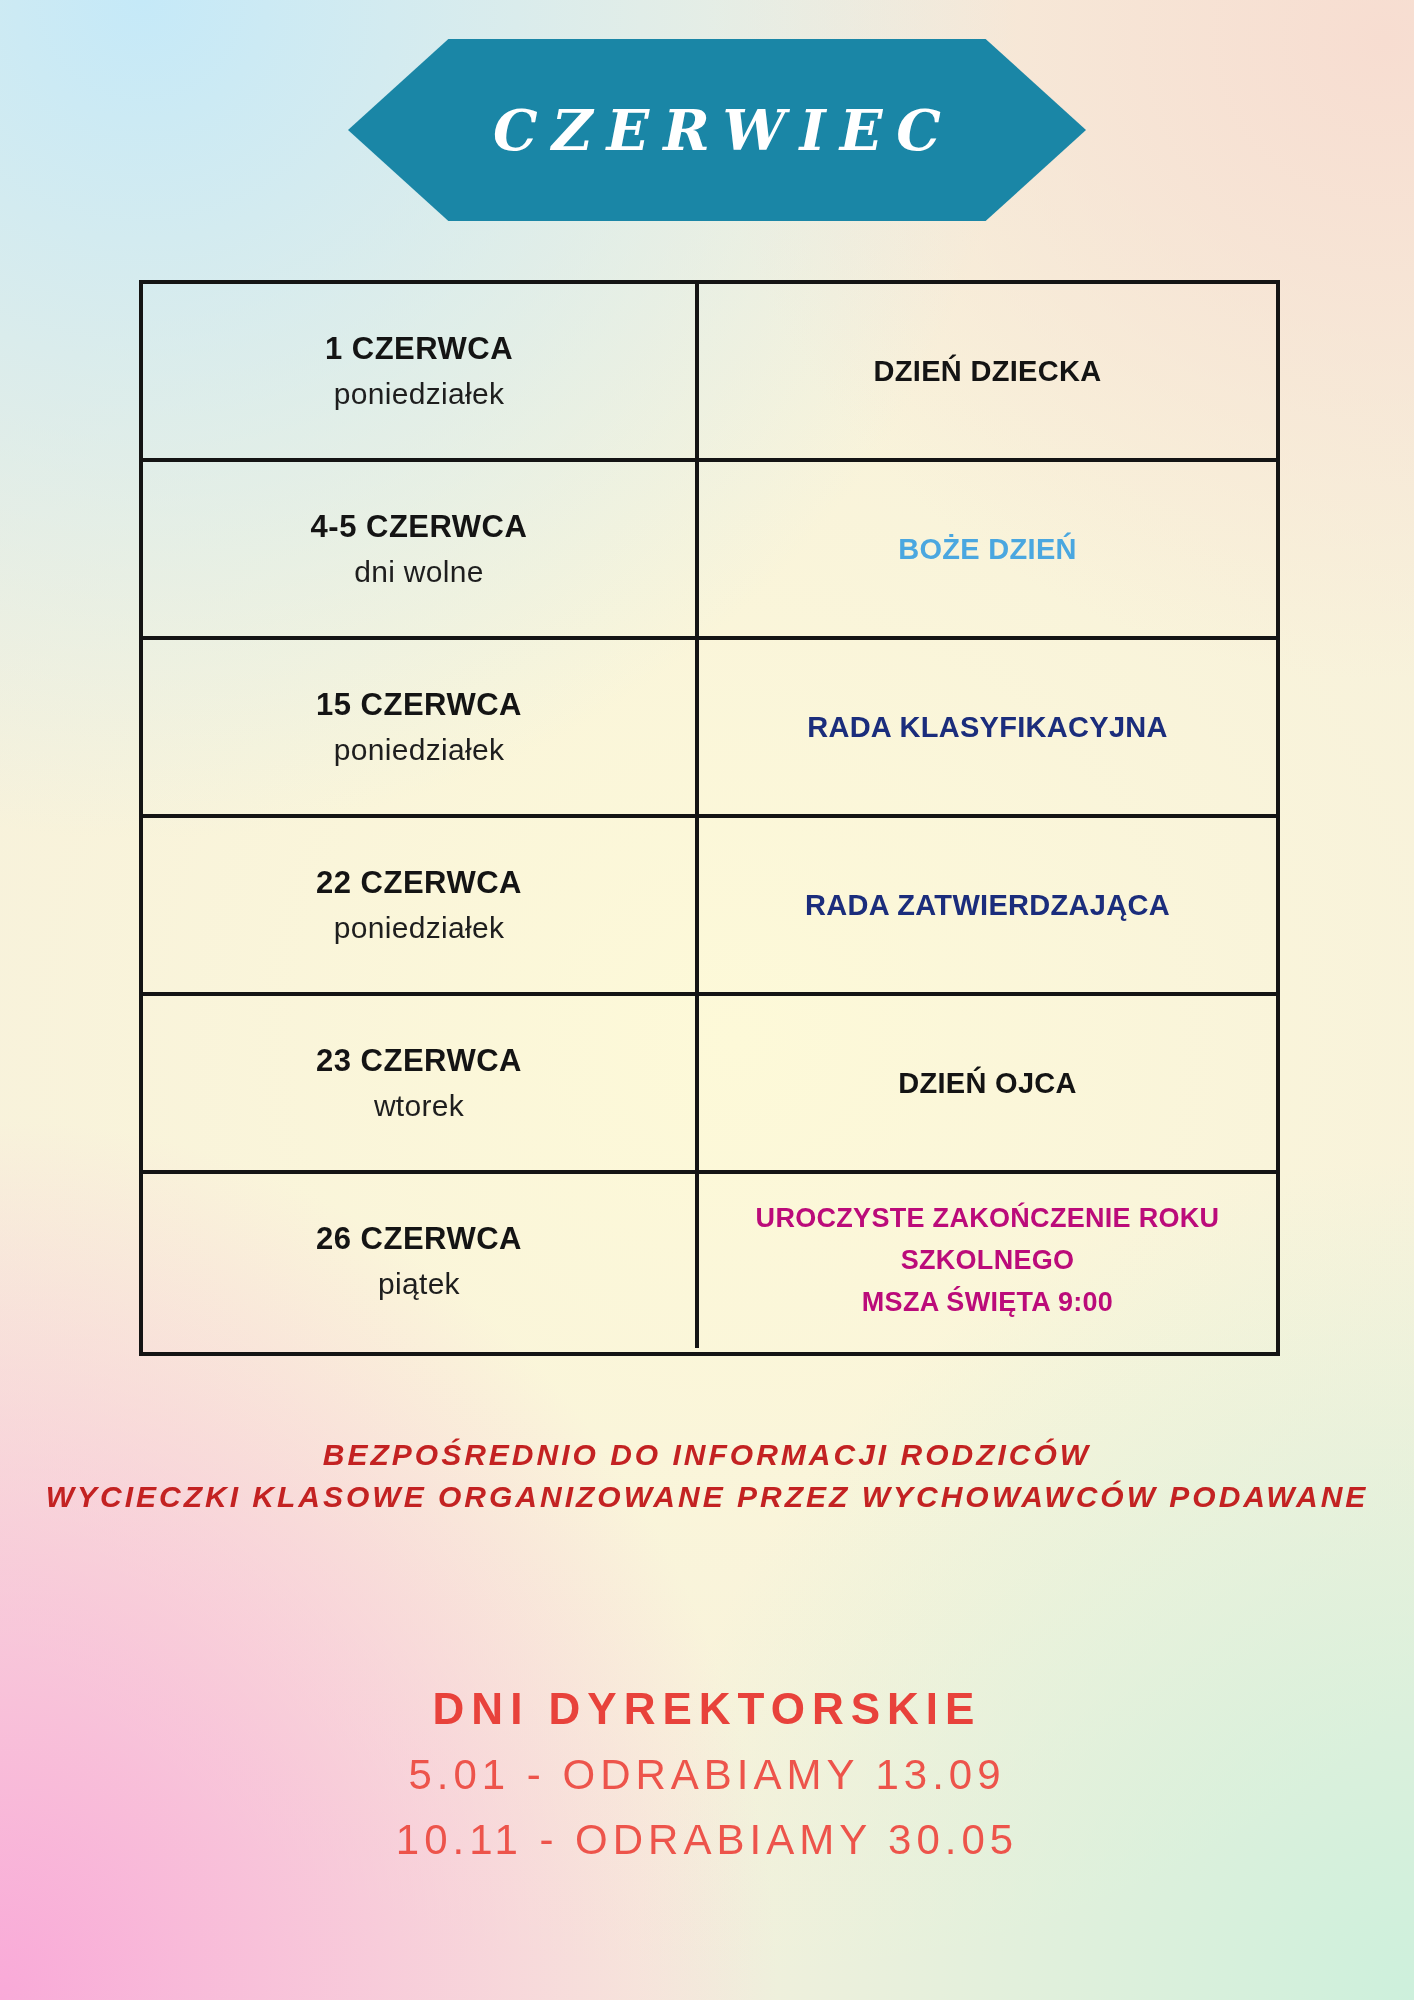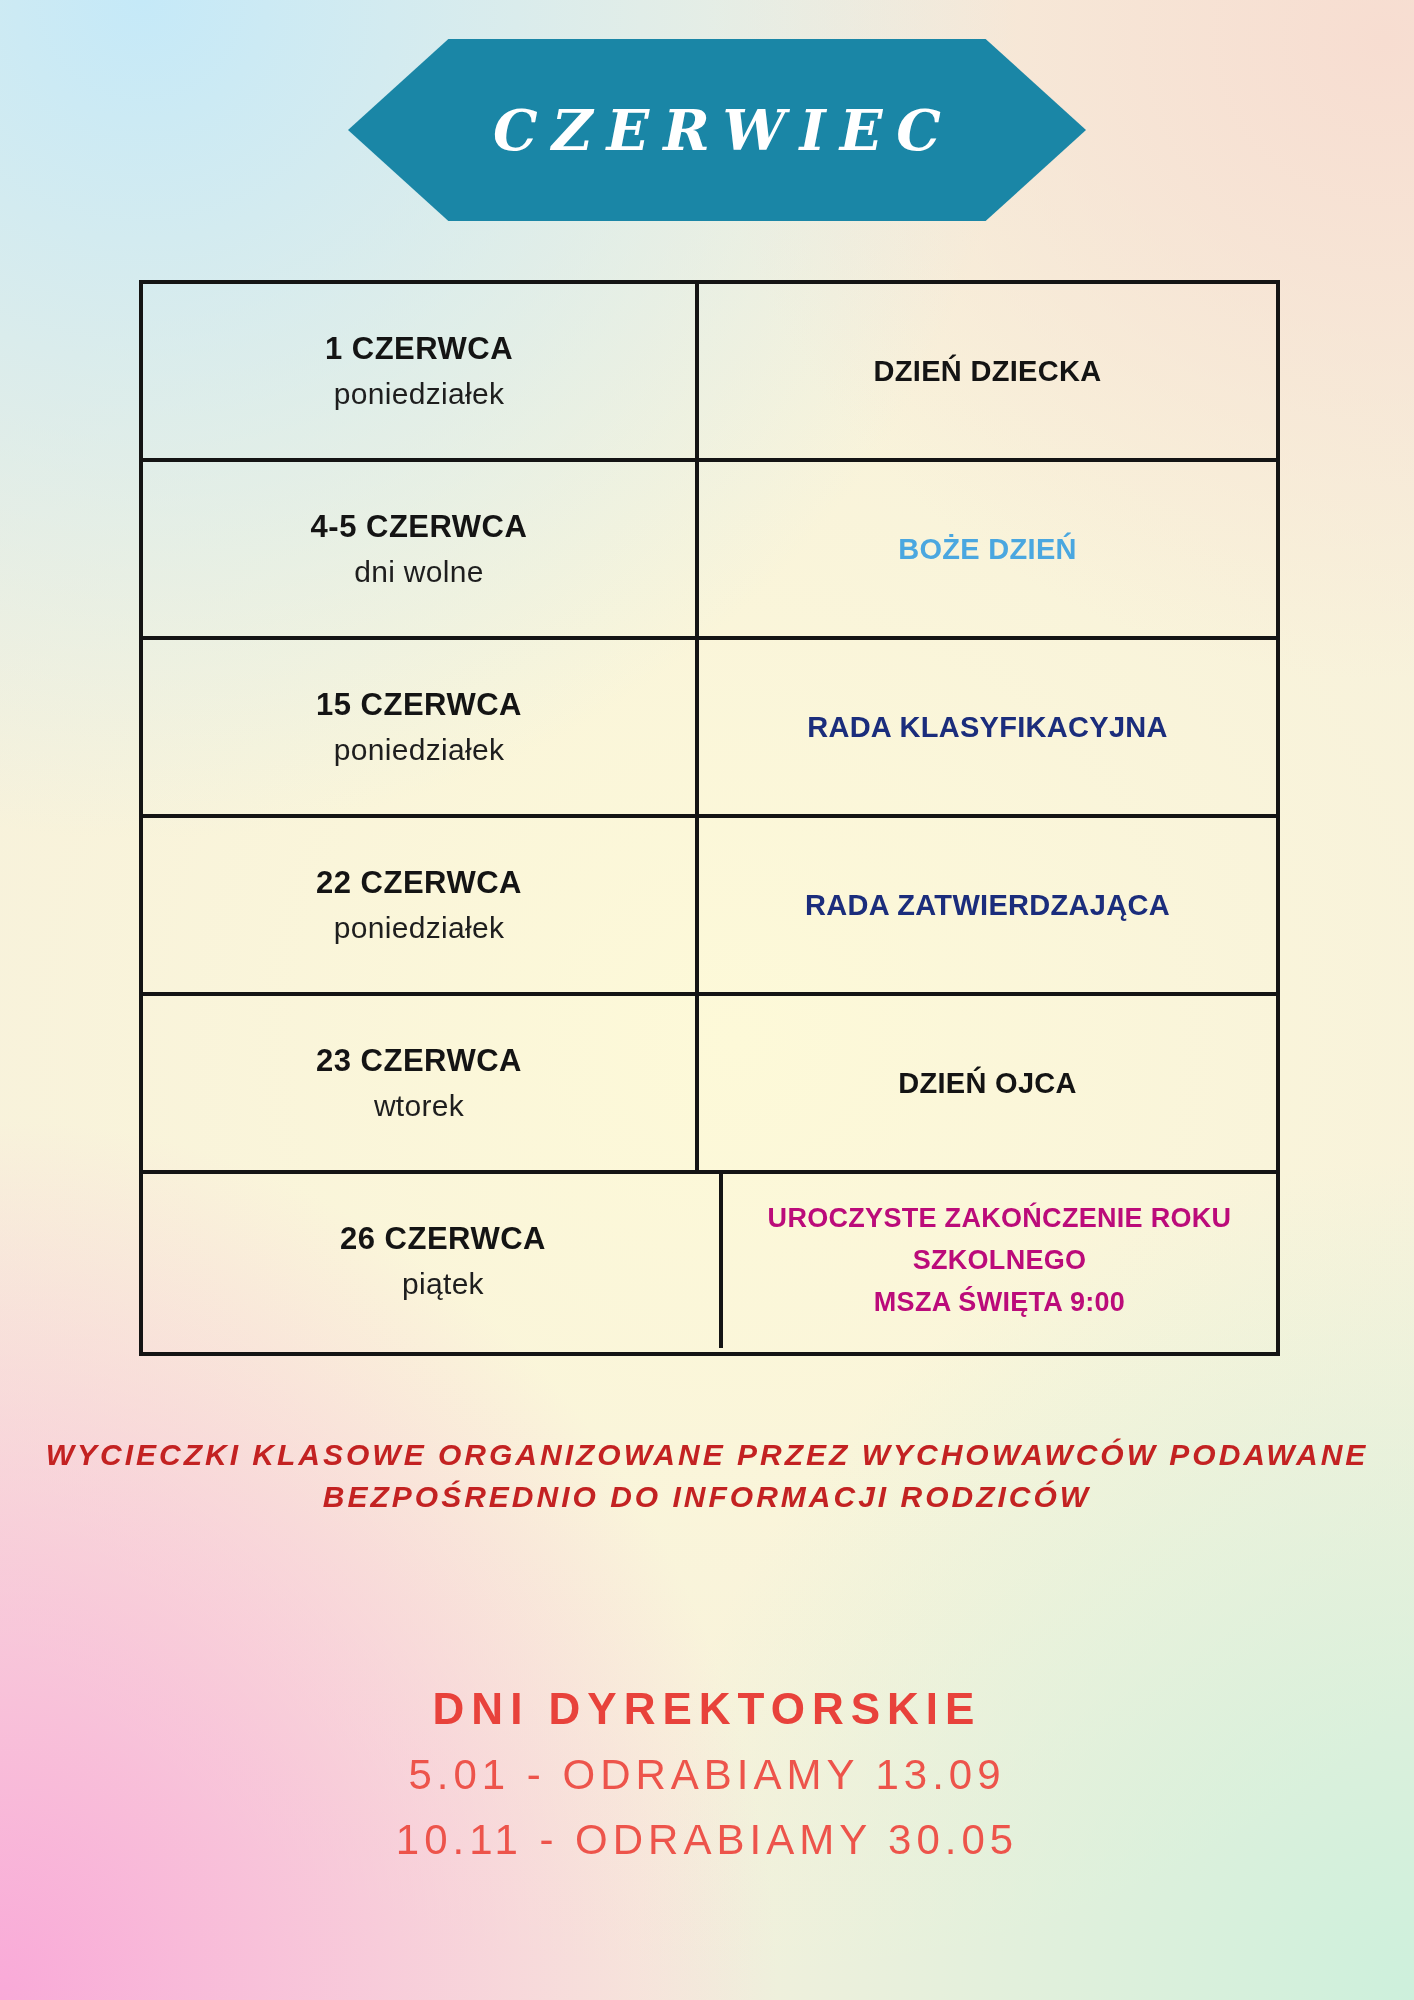--- a/index.html
+++ b/index.html
@@ -43,21 +43,21 @@
     box-sizing: border-box;
     display: grid;
     grid-template-rows: repeat(6, 1fr);
   }
   .row {
     display: grid;
     grid-template-columns: 556px 1fr;
     height: 174px;
     border-bottom: 4px solid #141414;
   }
-  .row:last-child { border-bottom: none; padding-left: 24px; }
+  .row:last-child { border-bottom: none; }
   .date-cell {
     border-right: 4px solid #141414;
     display: flex; flex-direction: column;
     align-items: center; justify-content: center;
     gap: 10px; text-align: center;
   }
   .date {
     font-weight: bold; font-size: 31px;
     color: #141414; letter-spacing: 0.5px;
   }
@@ -153,22 +153,22 @@
         <span class="day">piątek</span>
       </div>
       <div class="event-cell small" style="color: rgb(187, 11, 122);">UROCZYSTE ZAKOŃCZENIE ROKU
 SZKOLNEGO
 MSZA ŚWIĘTA 9:00</div>
     </div>
 
   </div>
 
   <div class="trips-note" style="color: rgb(195, 34, 34);">
+    <div>BEZPOŚREDNIO DO INFORMACJI RODZICÓW</div>
     <div>WYCIECZKI KLASOWE ORGANIZOWANE PRZEZ WYCHOWAWCÓW PODAWANE</div>
-    <div>BEZPOŚREDNIO DO INFORMACJI RODZICÓW</div>
   </div>
 
   <div class="director">
     <div class="director-title" style="color: rgb(232, 66, 59);">DNI DYREKTORSKIE</div>
     <div class="director-line" style="color: rgb(237, 84, 75);">5.01 - ODRABIAMY 13.09</div>
     <div class="director-line" style="color: rgb(237, 84, 75);">10.11 - ODRABIAMY 30.05</div>
   </div>
 
 </div>
 

